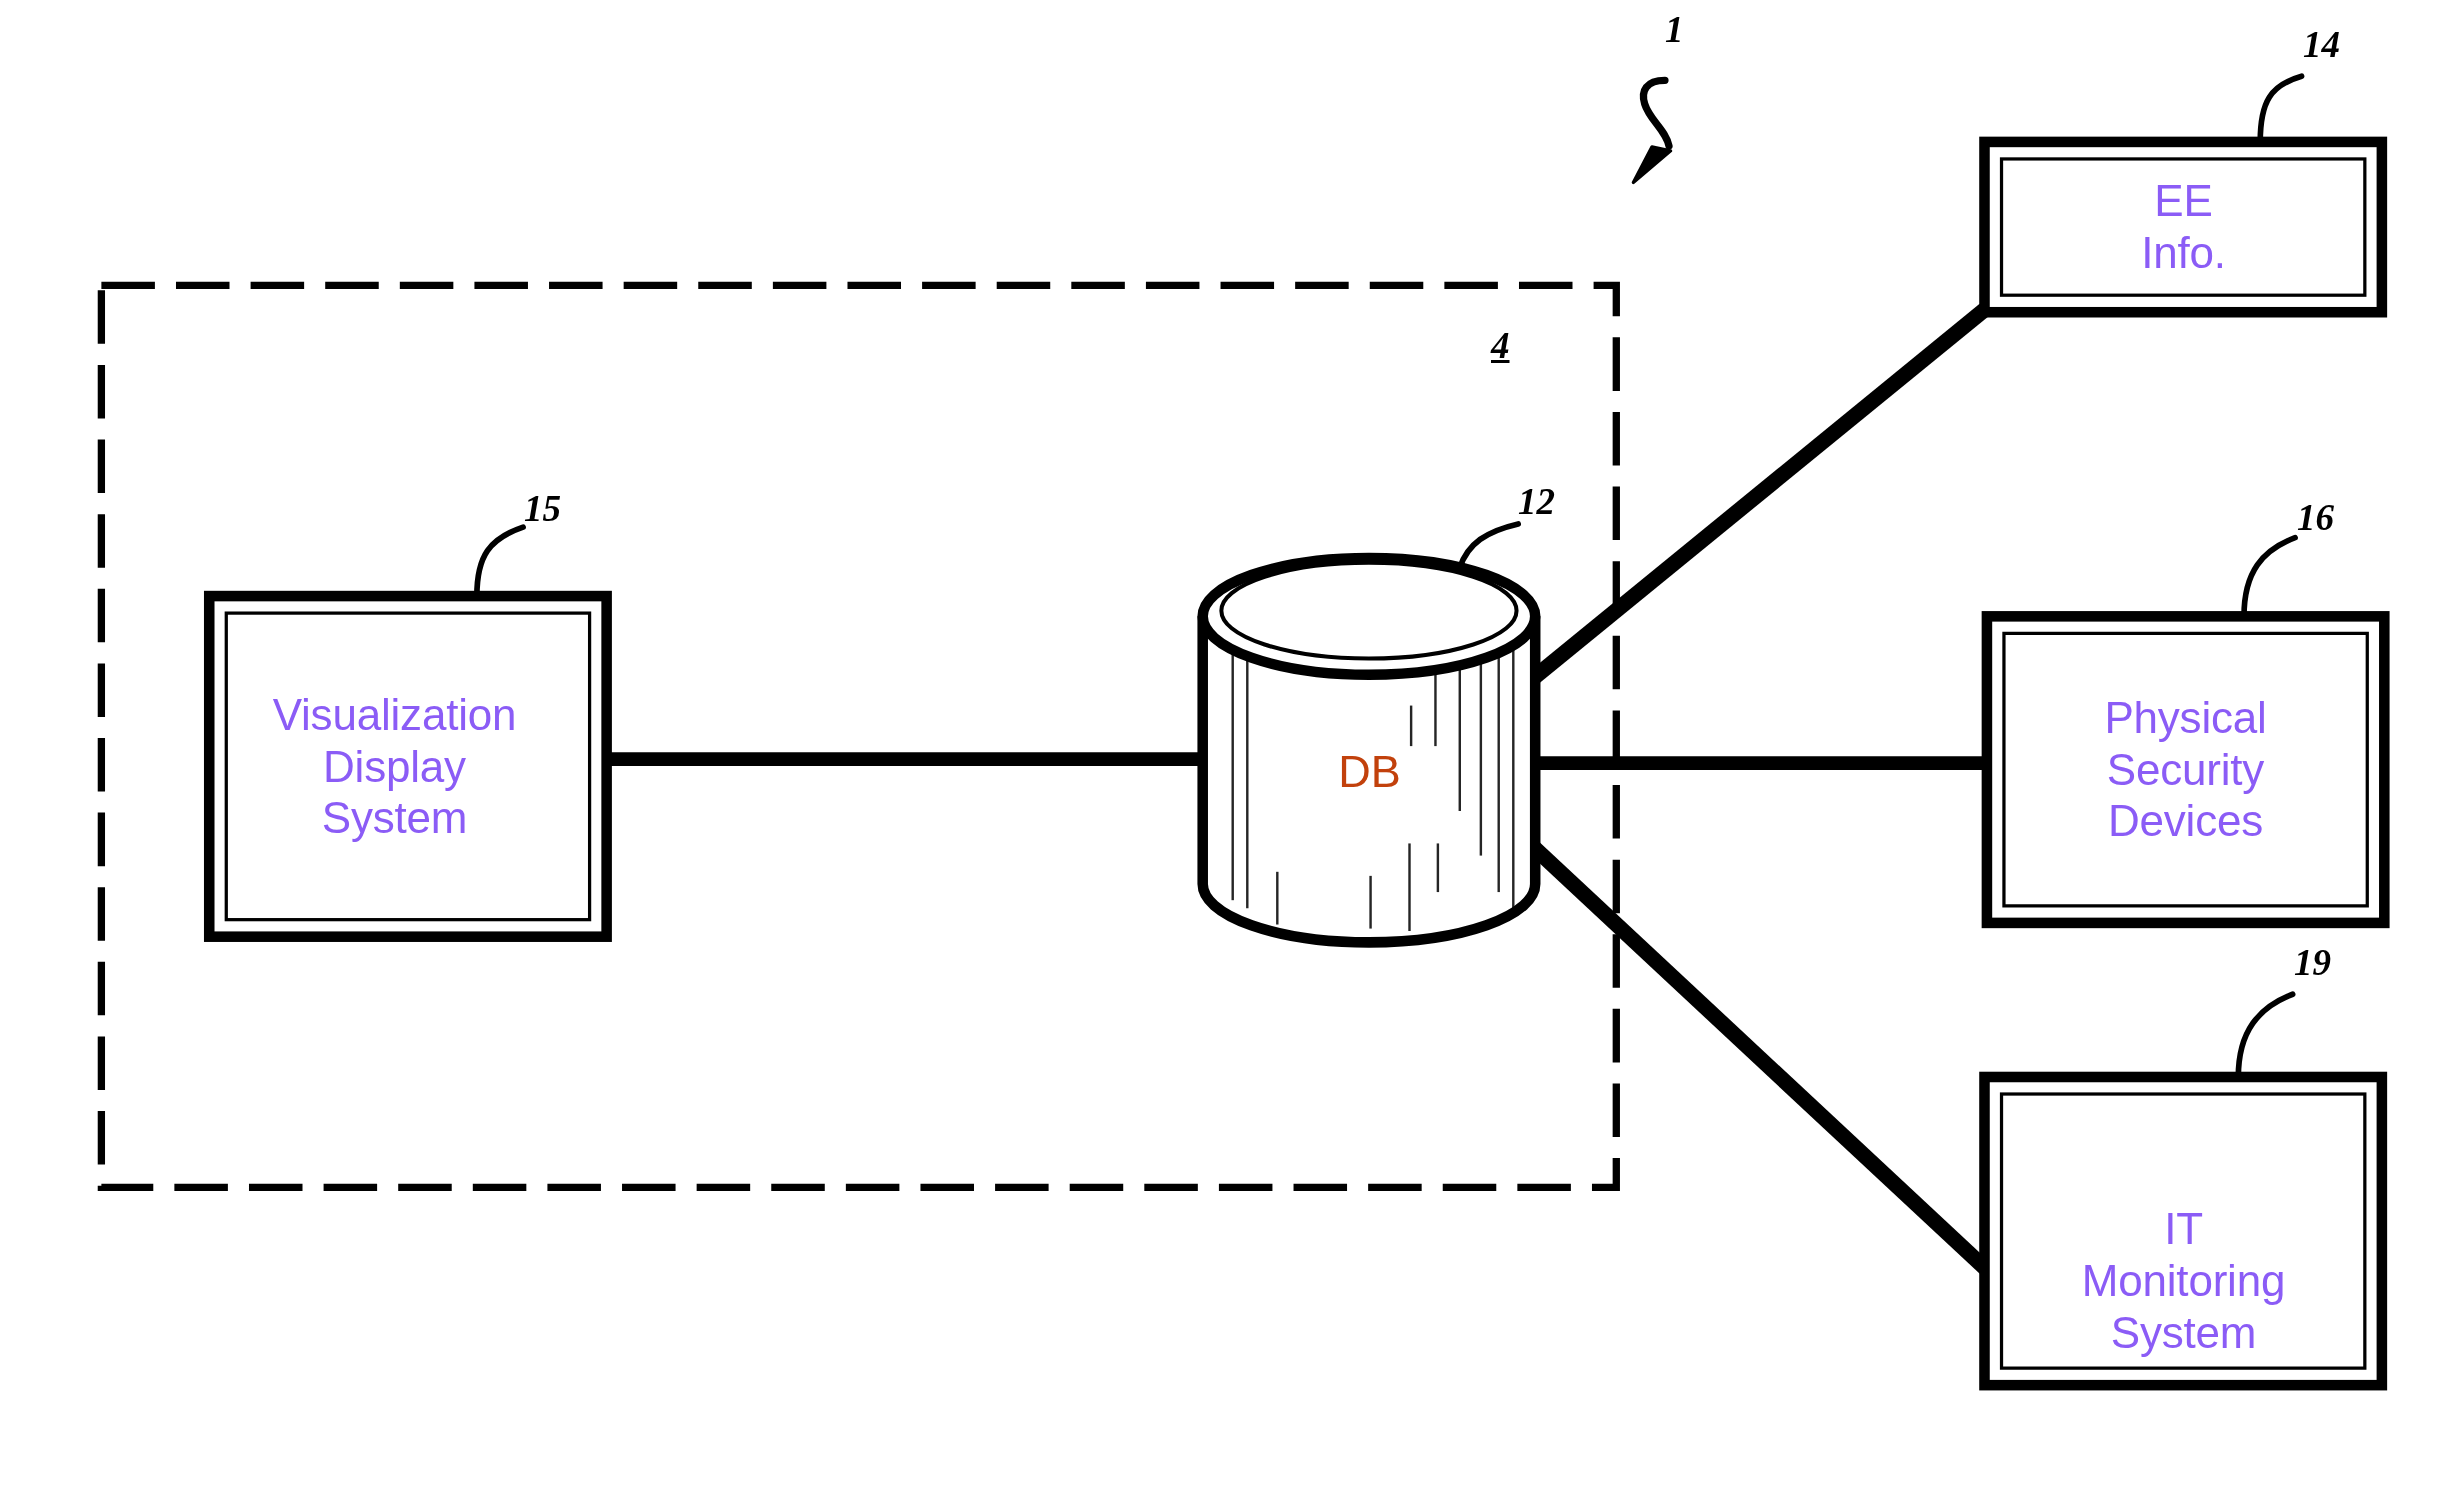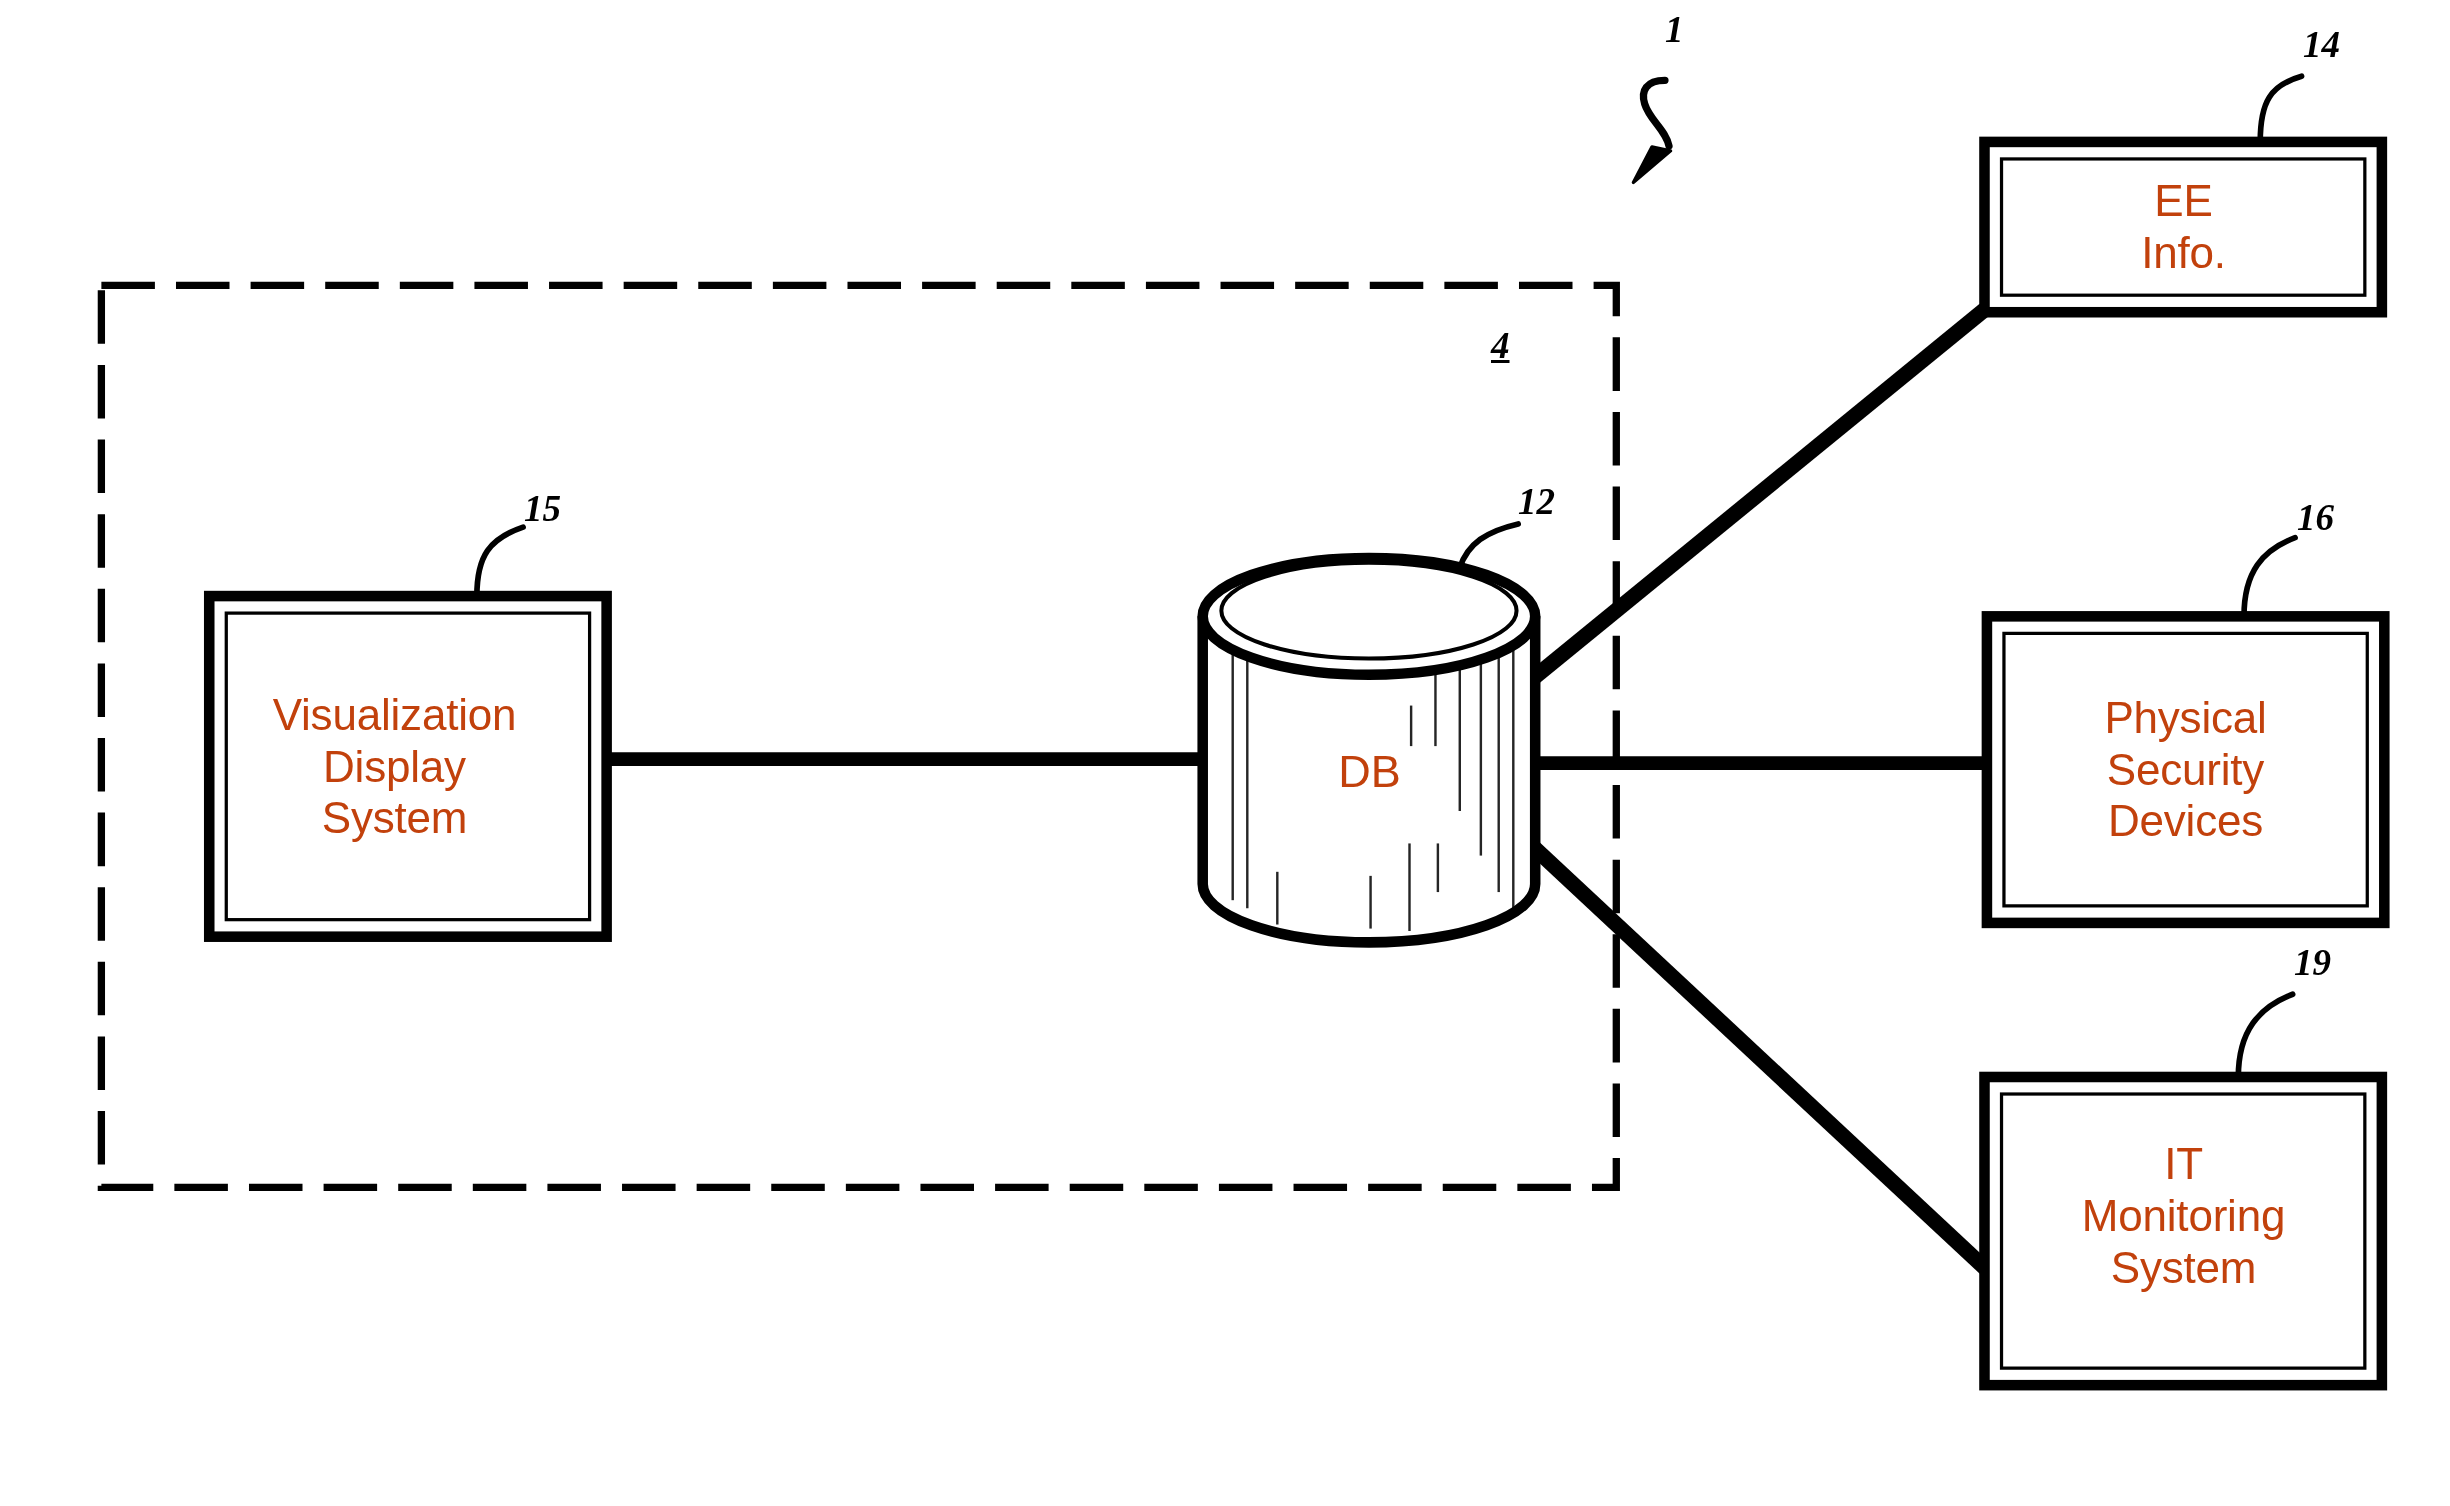--- a/index.html
+++ b/index.html
@@ -31,21 +31,21 @@
   .box-label {
     position: absolute;
     display: flex;
     flex-direction: column;
     align-items: center;
     justify-content: center;
     text-align: center;
     font-family: "Liberation Sans", sans-serif;
     font-size: 44px;
     line-height: 1.18;
-    color: #c2410c;
+    color: #8b5cf6;
     white-space: pre-line;
     letter-spacing: -0.2px;
     pointer-events: none;
   }
   .db-label {
     position: absolute;
     font-family: "Liberation Sans", sans-serif;
     font-size: 45px;
     color: #c2410c;
     text-align: center;
@@ -154,21 +154,21 @@
 
   <div class="db-label" style="left:1203px; top:746px; width:333px;">DB</div>
 
   <div class="box-label" style="left:1985px; top:142px; width:397px; height:170px;">EE
 Info.</div>
 
   <div class="box-label" style="left:1987px; top:616px; width:397px; height:307px;">Physical
 Security
 Devices</div>
 
-  <div class="box-label" style="left:1985px; top:1062px; width:397px; height:308px;">IT
+  <div class="box-label" style="left:1985px; top:1127px; width:397px; height:308px;">IT
 Monitoring
 System</div>
 
   <div class="ref-num" style="left:1665px; top:8px;">1</div>
 
   <div class="ref-num underlined" style="left:1491px; top:324px;">4</div>
 
   <div class="ref-num" style="left:524px; top:487px;">15</div>
 
   <div class="ref-num" style="left:1518px; top:472px;margin-top:8px;">12</div>

